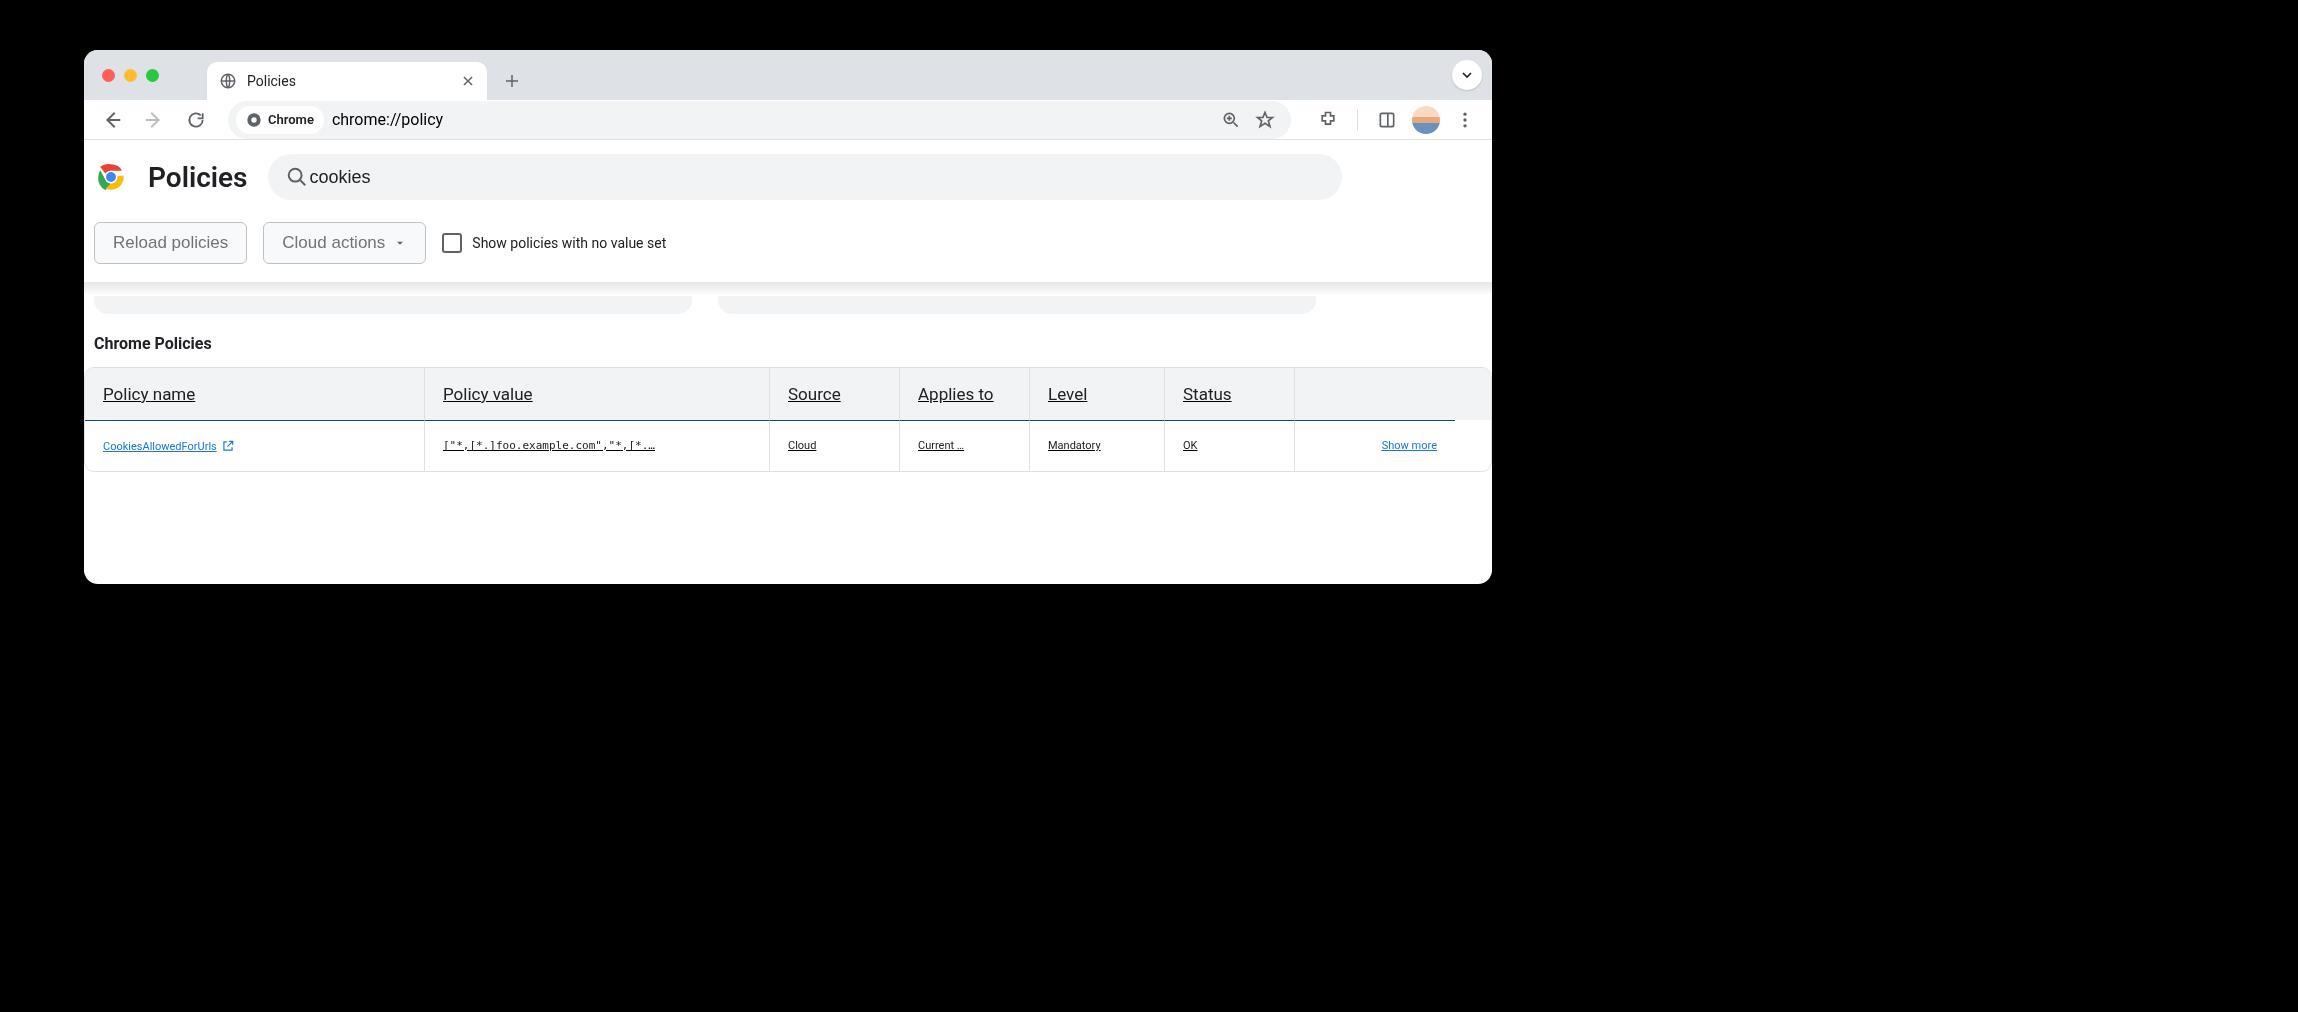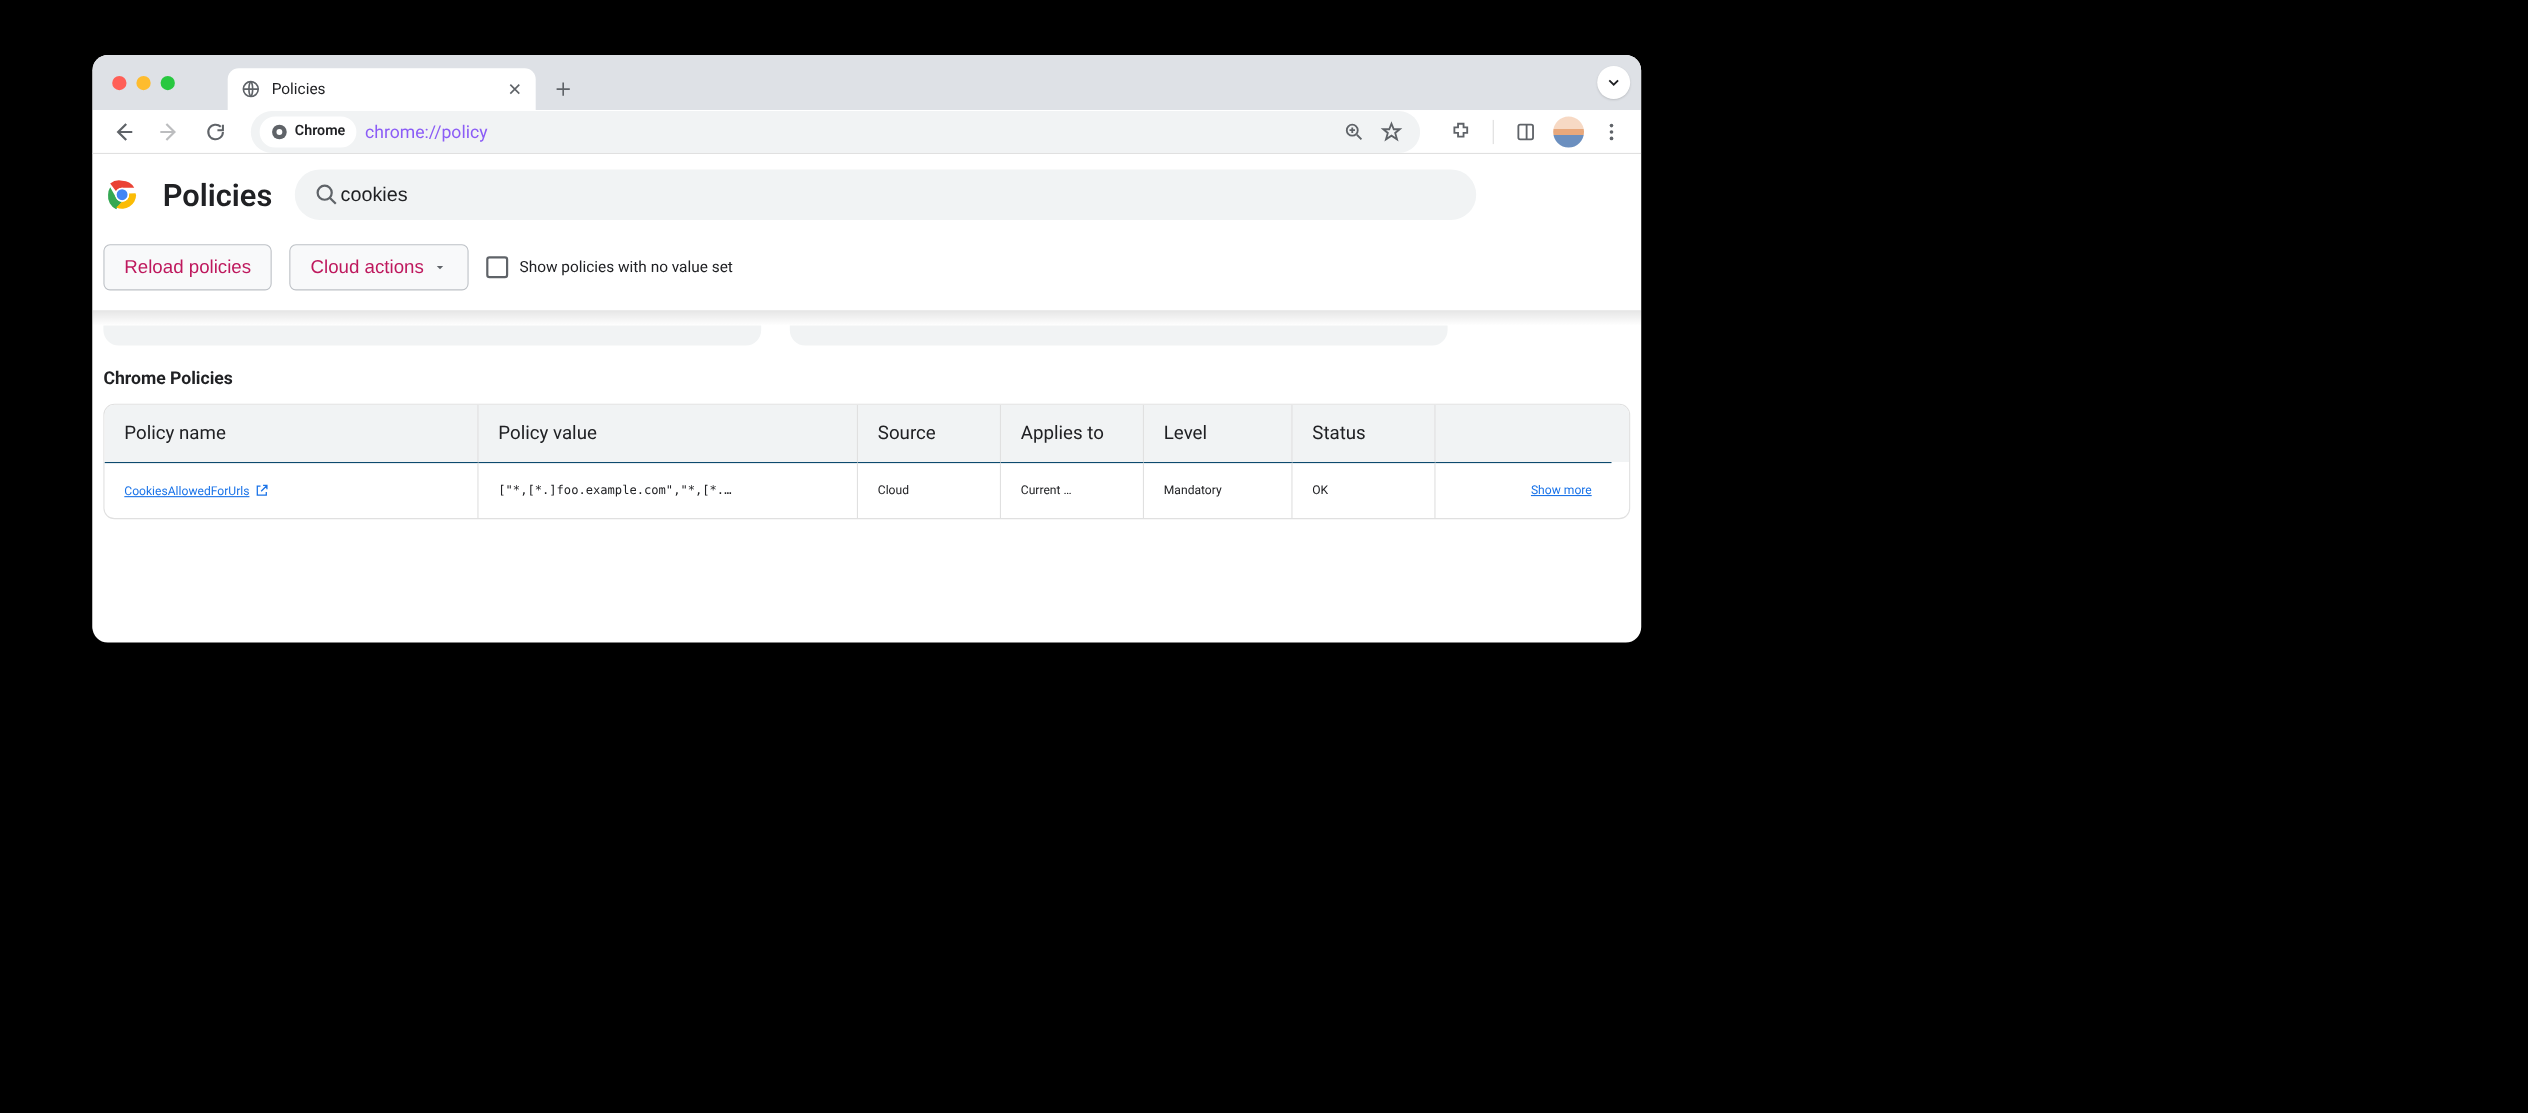--- a/index.html
+++ b/index.html
@@ -94,21 +94,21 @@
     margin: 0 8px;
   }
   .omnibox-chip {
     background:#fff;
     border-radius:14px;
     height:28px;
     display:flex; align-items:center; gap:6px;
     padding:0 10px;
     font-size:13px; font-weight:600; color:#202124;
   }
-  .omnibox .url { font-size:16px; color:#8b5cf6; flex:1; }
+  .omnibox .url { font-size:16px; color:#000000; flex:1; }
   .omnibox .right-icons { display:flex; gap:14px; padding-right:8px; color:#5f6368;}
   .toolbar .right-controls { display:flex; align-items:center; gap:8px; padding-left:6px;}
   .toolbar .right-controls .divider { width:1px; height:22px; background:#ddd; margin:0 4px;}
   .icon-btn { width:34px; height:34px; display:flex; align-items:center; justify-content:center; color:#5f6368; cursor:pointer; border-radius:50%;}
   .avatar { width:28px; height:28px; border-radius:50%; background: linear-gradient(#f7d9c4 40%, #e8a87c 40% 60%, #6b8fbf 60%);}
   
   .page {
     background:#fff;
     height: calc(100% - 102px);
     overflow:hidden;
@@ -142,21 +142,21 @@
   }
   .action-row {
     display:flex; align-items:center; gap:16px;
     padding: 14px 10px 18px 10px;
   }
   .md-button {
     height:42px; padding:0 18px;
     background:#f8f9fa;
     border:1px solid #bdc1c6;
     border-radius:6px;
-    font-size:17px; color:#be185d;
+    font-size:17px; color:#737373;
     display:flex; align-items:center; gap:8px;
     cursor:pointer;
   }
   .md-button .caret { color:#5f6368; }
   .checkbox-row { display:flex; align-items:center; gap:10px; font-size:14px; color:#202124; cursor:pointer;}
   .checkbox-box { width:20px; height:20px; border:2px solid #5f6368; border-radius:3px;}
   .shadow-divider {
     height:14px;
     background: linear-gradient(rgba(0,0,0,0.10), rgba(0,0,0,0));
   }
@@ -167,24 +167,25 @@
     flex:1 1 0;
     height:18px;
     background:#f1f3f4;
     border-radius:0 0 14px 14px;
   }
   .section-title {
     font-size:16px; font-weight:700; color:#202124;
     padding: 20px 10px 14px 10px;
   }
   .policy-table {
-    margin: 0 10px;
+    margin: 0 0;
     border:1px solid #e0e0e0;
     border-radius:10px;
     overflow:hidden;
+    text-decoration:underline;
   }
   .pt-head, .pt-row {
     display:grid;
     grid-template-columns: 340px 345px 130px 130px 135px 130px 160px;
   }
   .pt-head { background:#f1f3f4; }
   .pt-head .cell {
     padding:16px 18px; font-size:17px; color:#202124; font-weight:400;
     border-right:1px solid #e0e0e0;
   }

